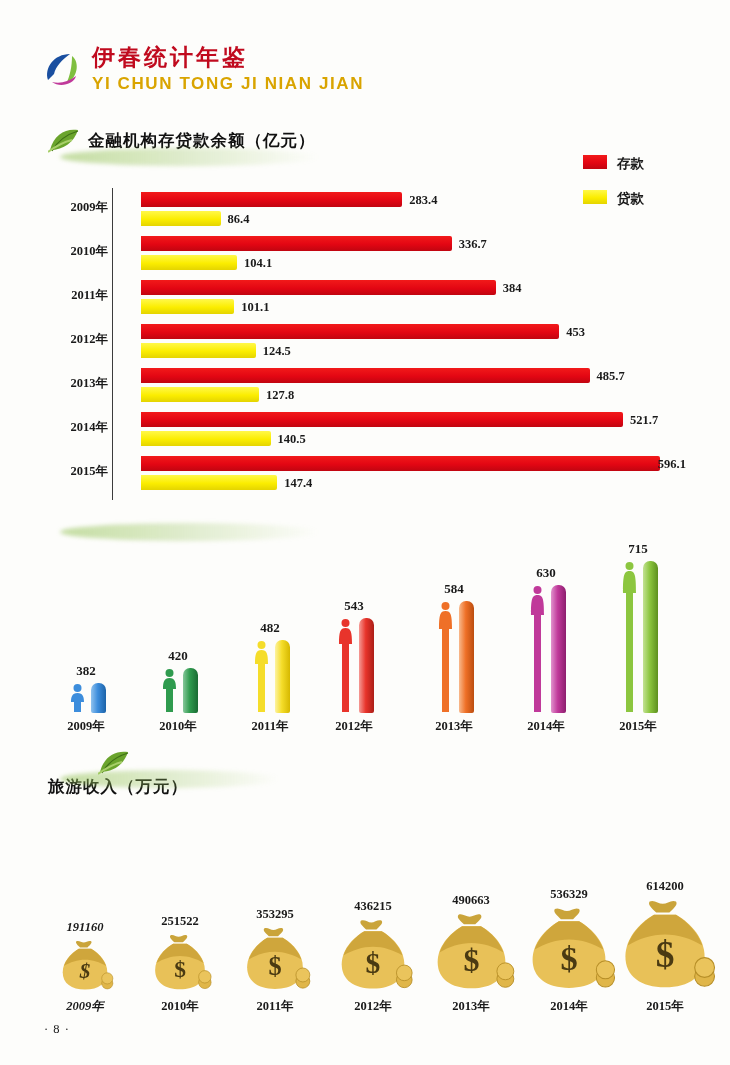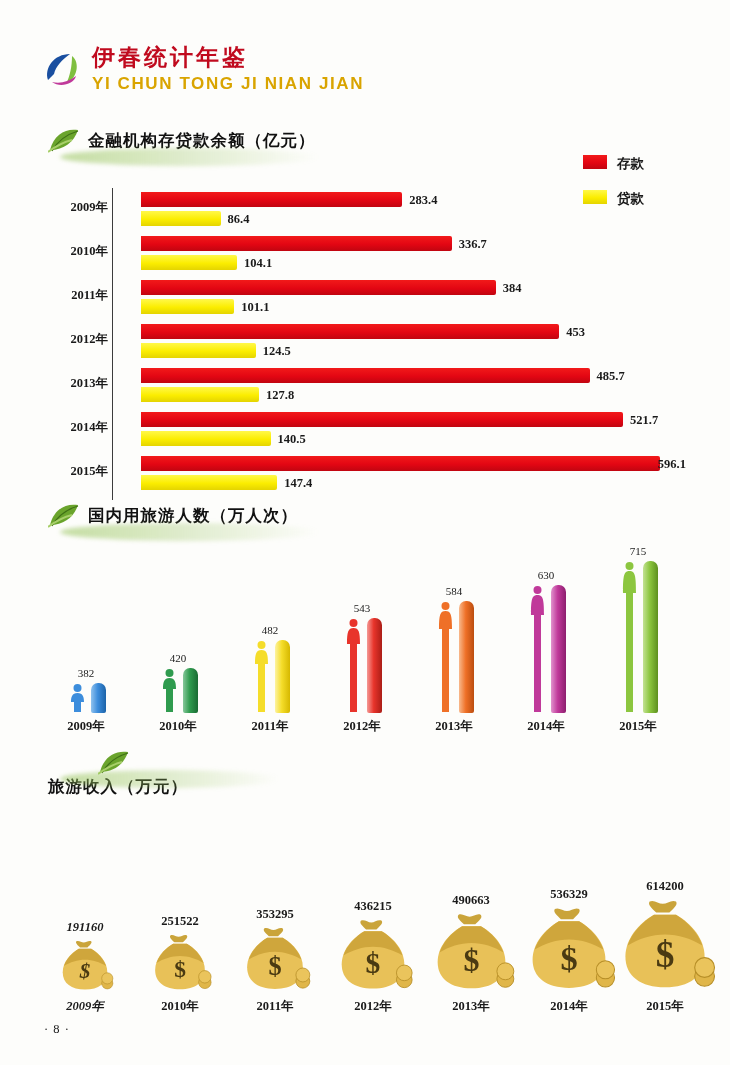--- a/index.html
+++ b/index.html
@@ -190,22 +190,22 @@
     width: 660px;
     height: 190px;
   }
   .tcol {
     position: absolute;
     bottom: 0;
     width: 92px;
     text-align: center;
   }
   .tcol .tval {
-    font-size: 11px;
-    font-weight: normal;
+    font-size: 13px;
+    font-weight: bold;
     font-family: "Liberation Serif", serif;
     margin-bottom: 4px;
   }
   .tubes {
     display: flex;
     align-items: flex-end;
     justify-content: center;
     gap: 3px;
   }
   .tube {
@@ -409,30 +409,20 @@
       </div>
       <div class="bar-track yellow">
         <div class="bar yellow" style="width:24.8%;">
           <span class="bar-val">147.4</span>
         </div>
       </div>
     </div>
 
   </div>
 
-  <div class="section-title" style="left:48px; top:503px;">
-    <div class="leaf">
-      <svg viewBox="0 0 34 26">
-        <path d="M2 22 C6 6 18 0 30 2 C26 14 16 22 2 22 Z" fill="#6aa42c"></path>
-        <path d="M4 23 C10 12 20 6 30 3" stroke="#3f7016" stroke-width="1.2" fill="none"></path>
-        <path d="M0 24 C8 18 16 14 24 12" stroke="#a8cf6a" stroke-width="2" fill="none"></path>
-      </svg>
-    </div>
-    <div class="label">国内用旅游人数（万人次）</div>
-  </div>
   <div class="leaf-streak s1" style="left:60px; top:523px; width:260px;"></div>
 
   <div class="tourist">
 
     <div class="tcol" style="left:0px;">
       <div class="tval">382</div>
       <div class="tubes">
         <div class="person">
           <svg viewBox="0 0 21 30" height="30">
             <circle cx="10.5" cy="5" r="4" fill="#3c8ddc"></circle>
@@ -465,21 +455,21 @@
           <svg viewBox="0 0 21 73" height="73">
             <circle cx="10.5" cy="5" r="4" fill="#f5dd2a"></circle>
             <path d="M10.5 10 C5 10 4 14 4 24 L7 24 L7 72 L14 72 L14 24 L17 24 C17 14 16 10 10.5 10 Z" fill="#f5dd2a"></path>
           </svg>
         </div>
         <div class="tube" style="height:73px; background:linear-gradient(to right,#fdf3a0,#f5dd2a 45%,#d6b800);"></div>
       </div>
       <div class="tyear">2011年</div>
     </div>
 
-    <div class="tcol" style="left:276px;margin-top:32px;">
+    <div class="tcol" style="left:268px;margin-top:32px;">
       <div class="tval">543</div>
       <div class="tubes">
         <div class="person">
           <svg viewBox="0 0 21 95" height="95">
             <circle cx="10.5" cy="5" r="4" fill="#e8342b"></circle>
             <path d="M10.5 10 C5 10 4 14 4 26 L7 26 L7 94 L14 94 L14 26 L17 26 C17 14 16 10 10.5 10 Z" fill="#e8342b"></path>
           </svg>
         </div>
         <div class="tube" style="height:95px; background:linear-gradient(to right,#f59a95,#e8342b 45%,#ab1e17);"></div>
       </div>

